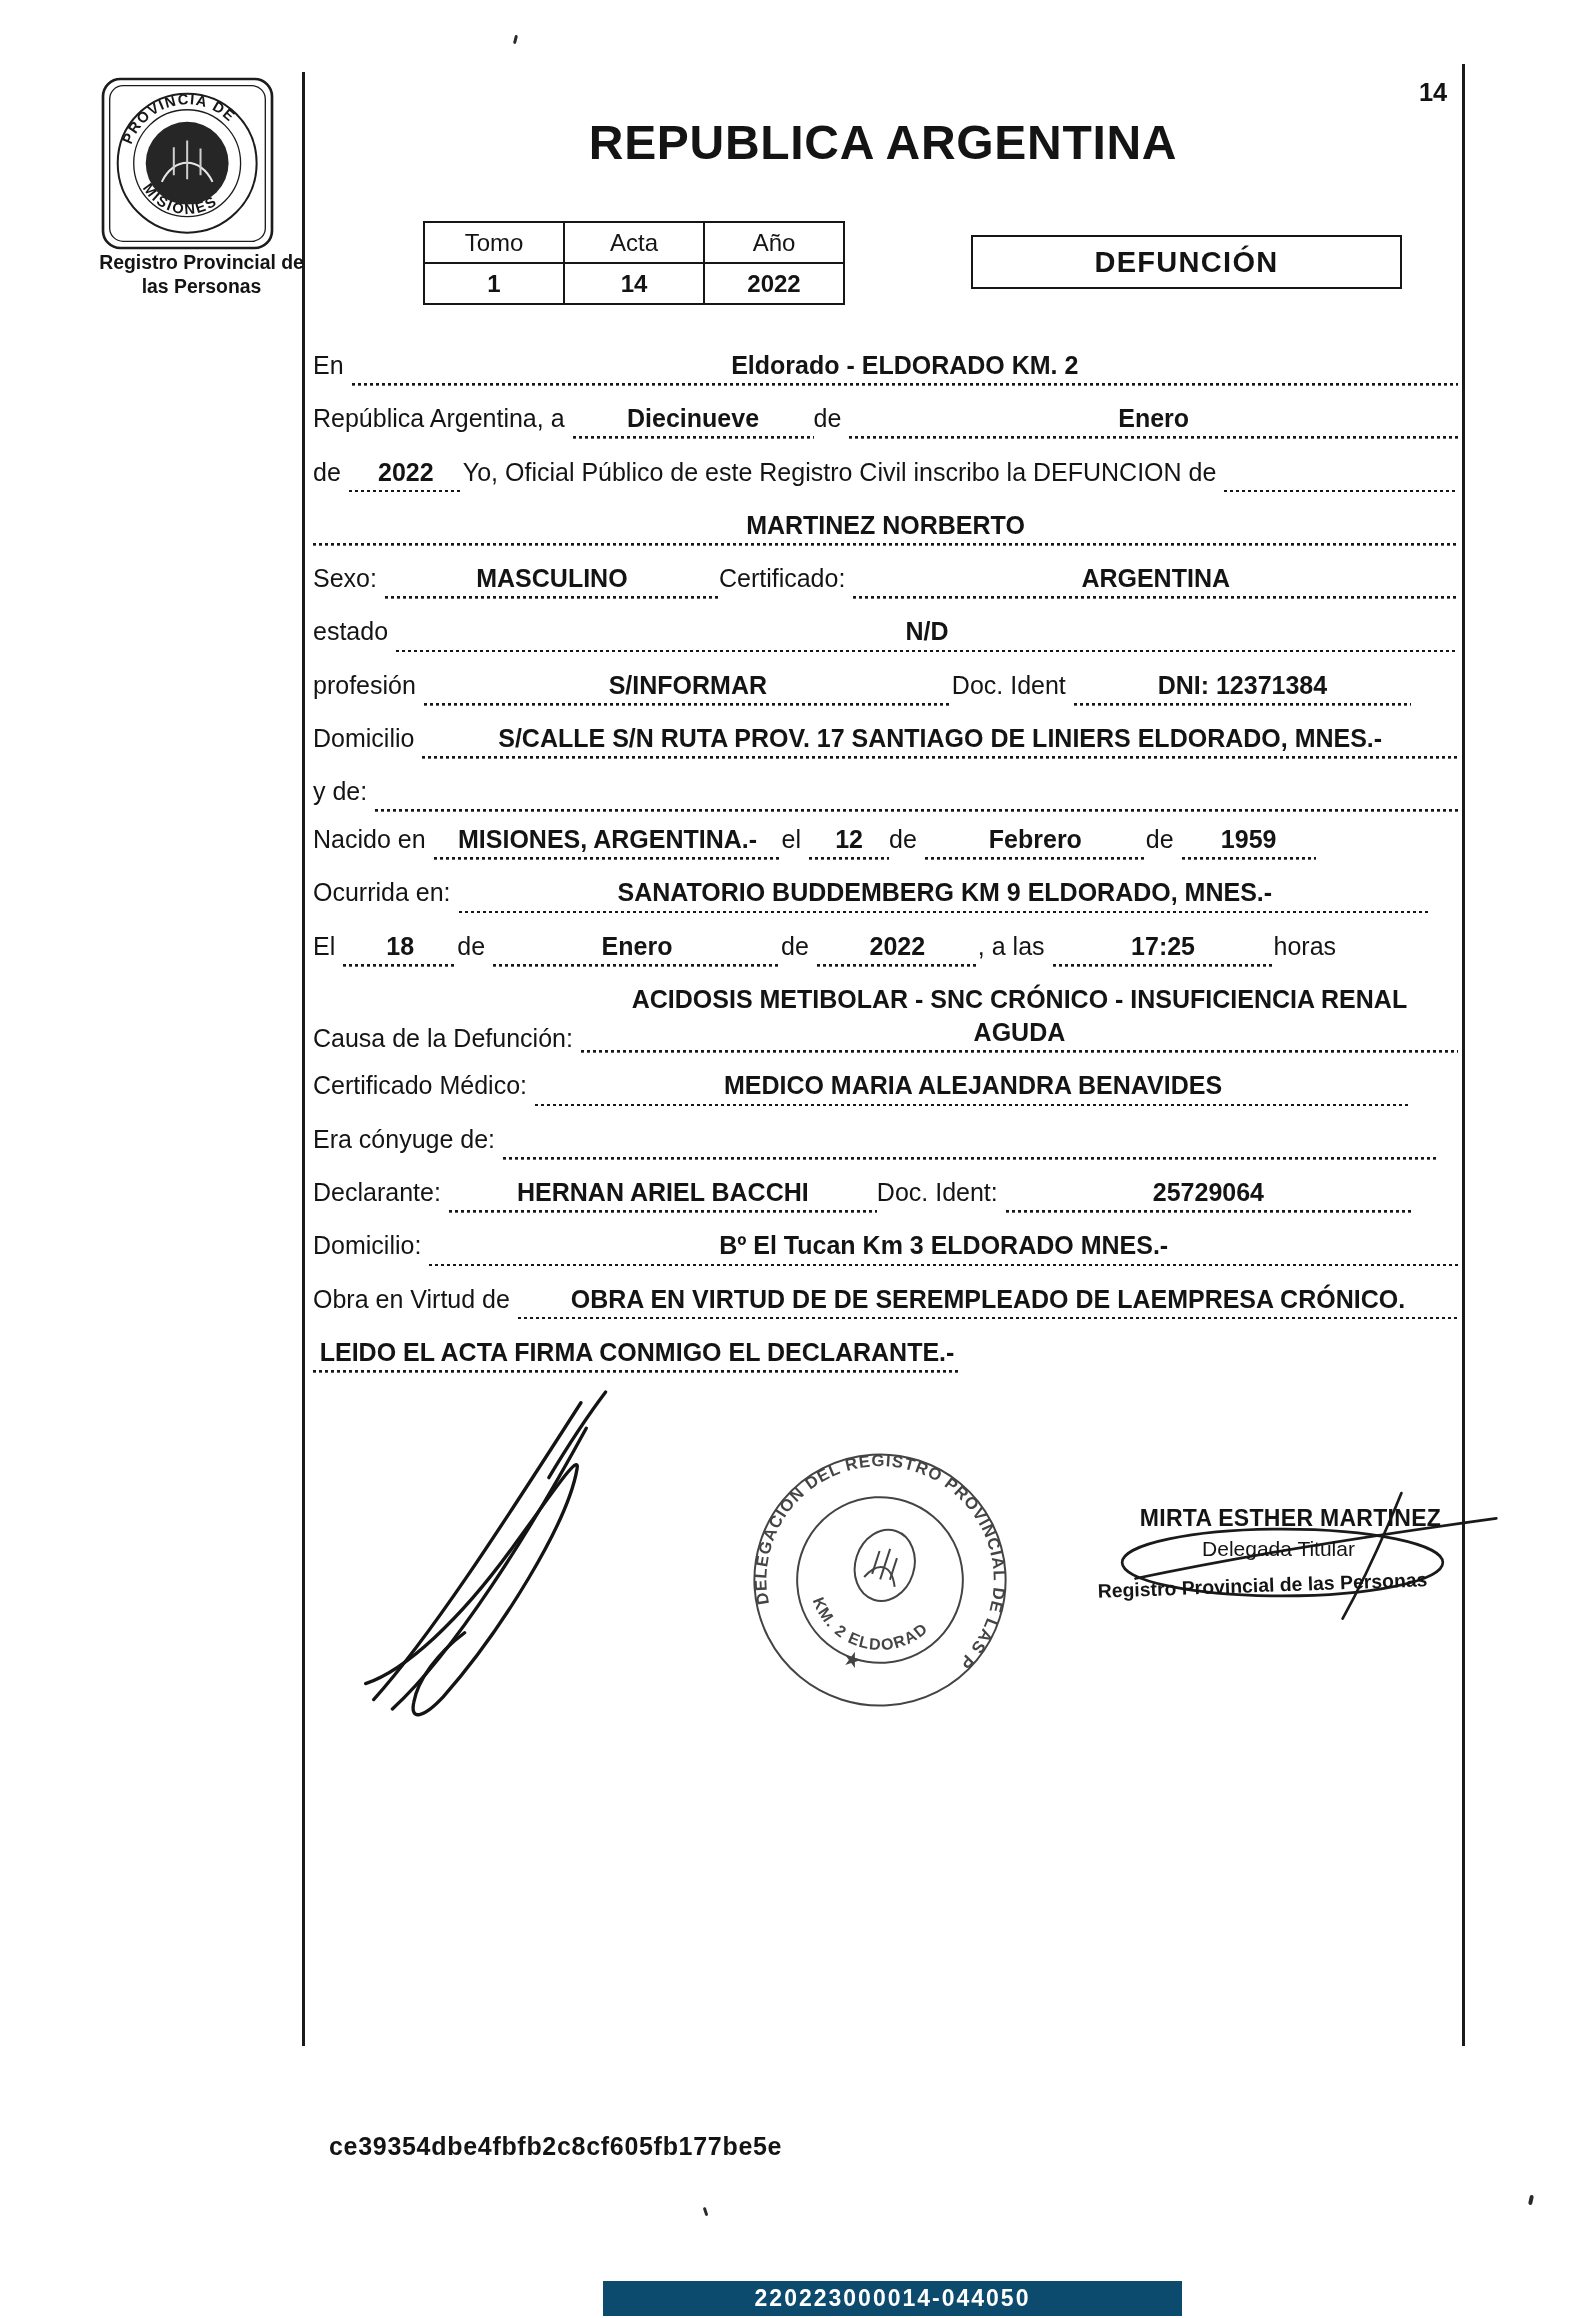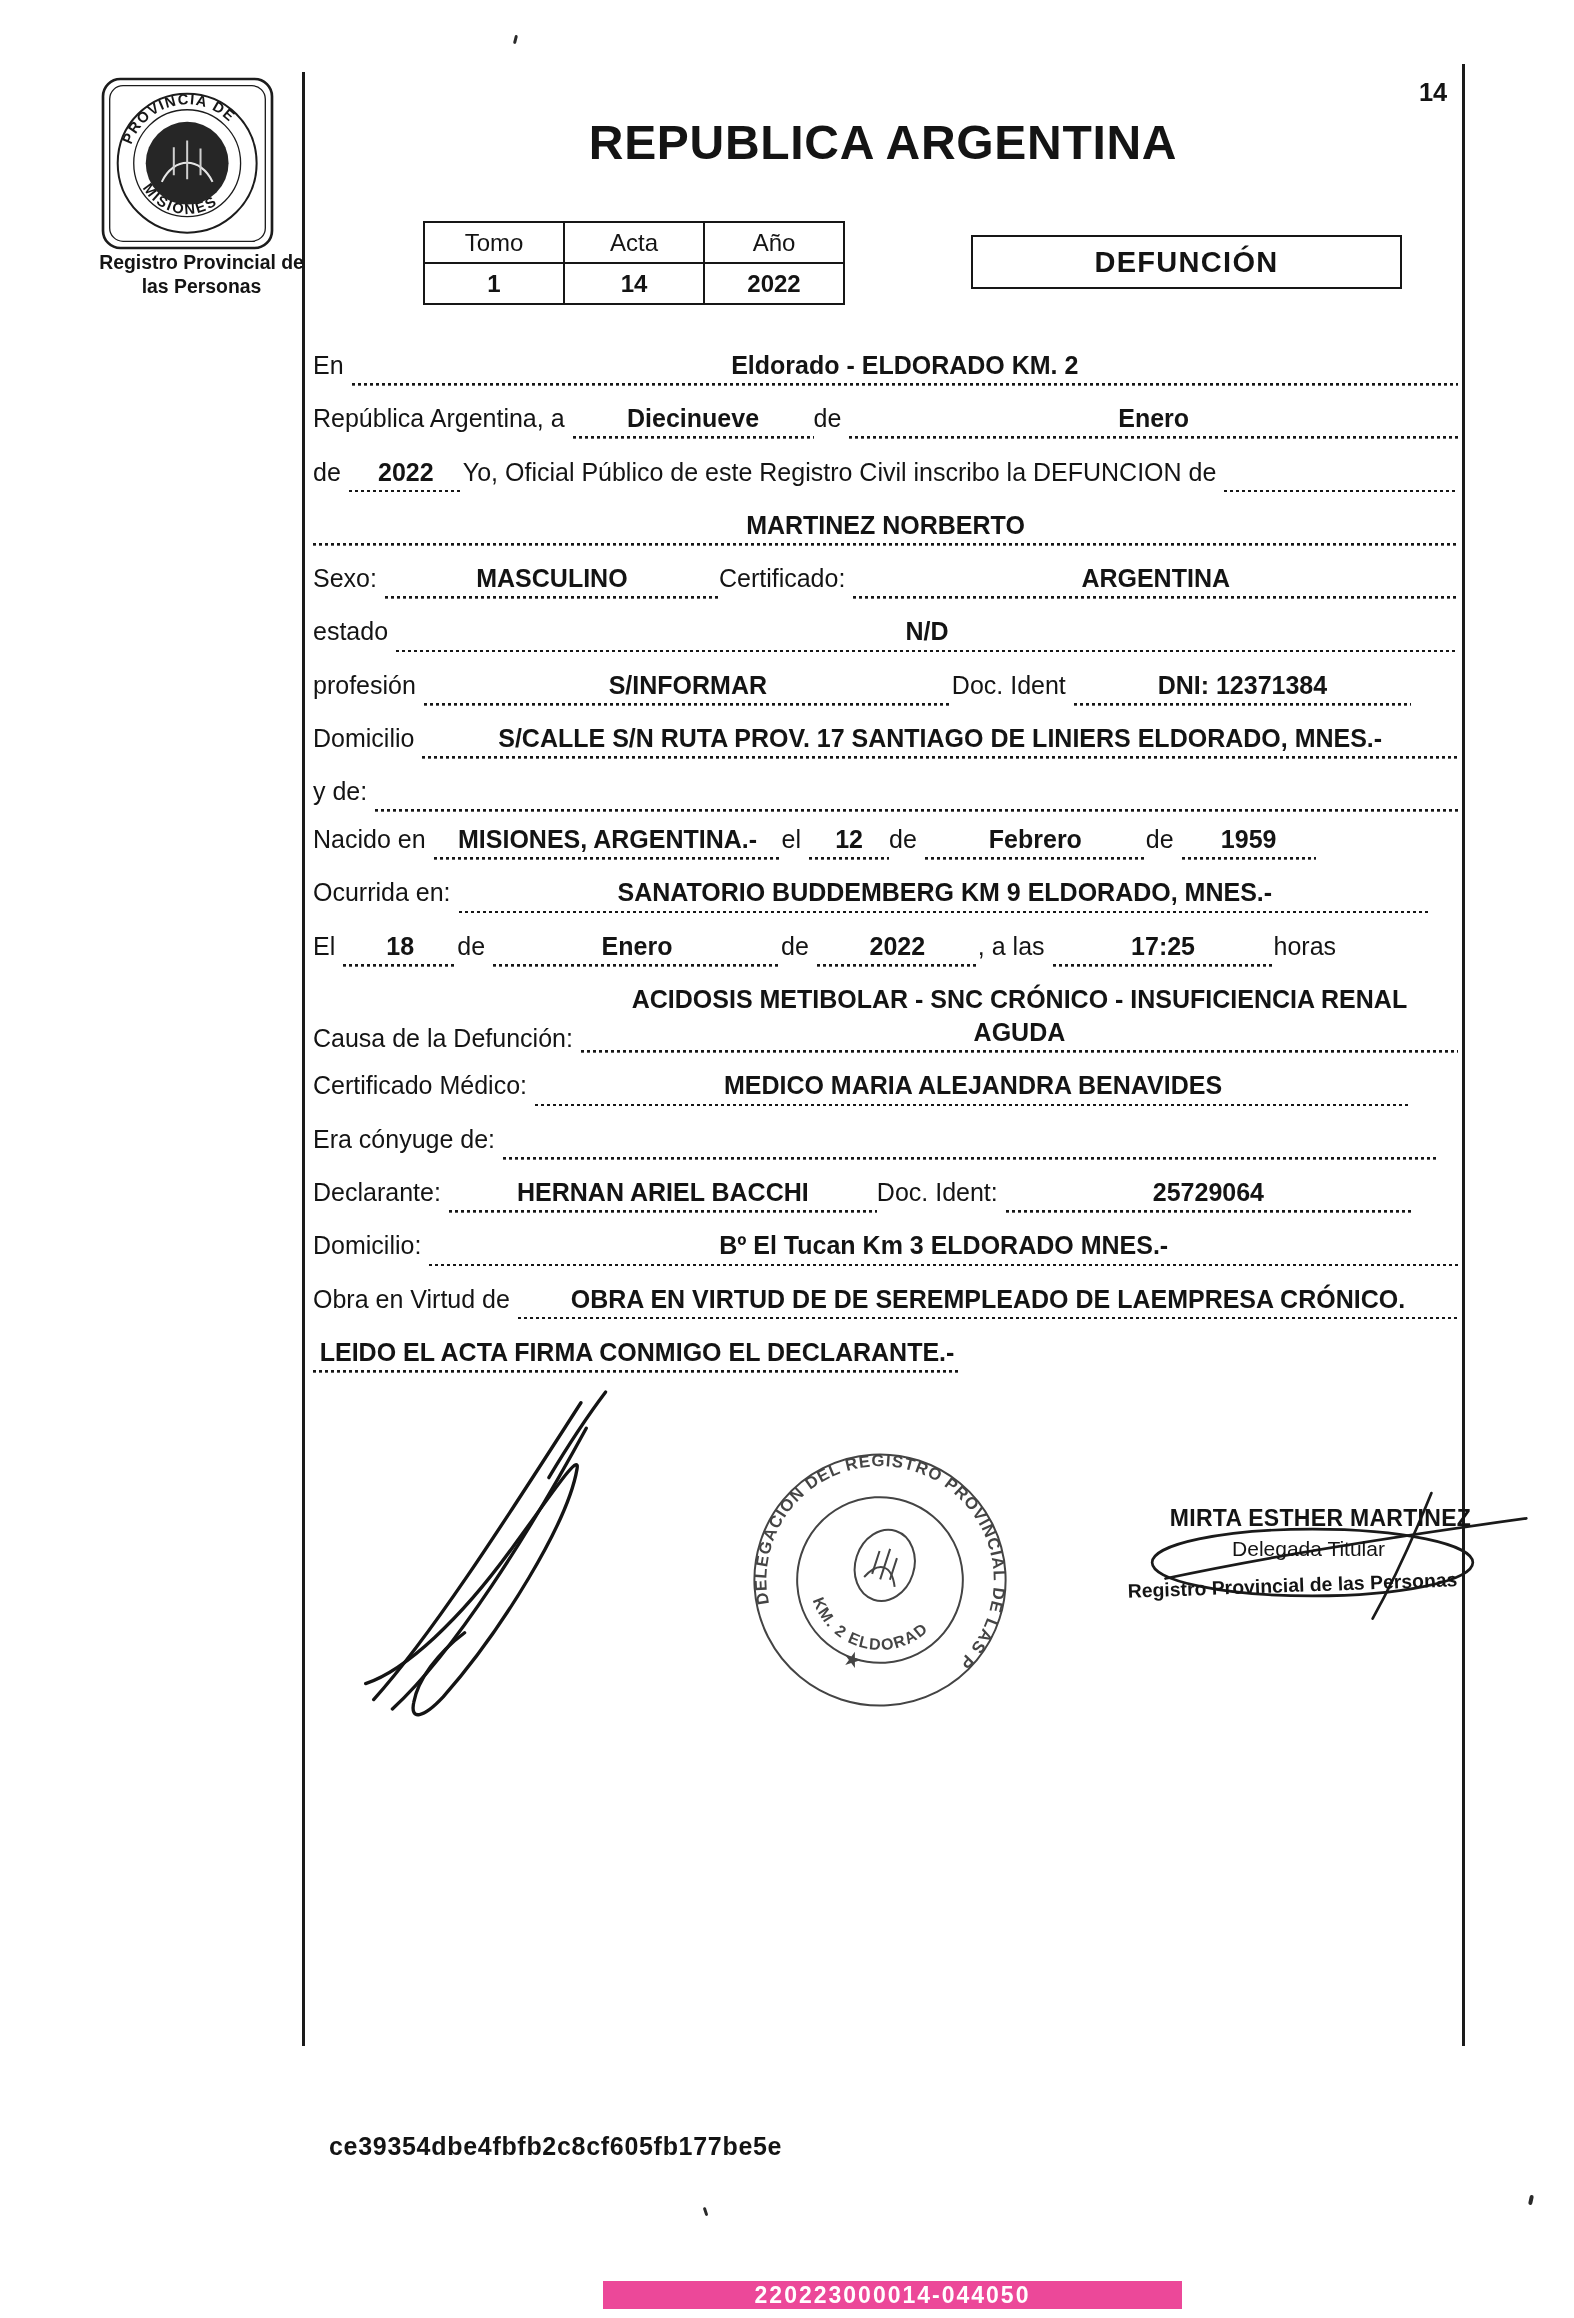--- a/index.html
+++ b/index.html
@@ -45,30 +45,30 @@
   .causa-val { flex:1 1 auto; text-align:center; font-weight:700; }
   .causa-l1 { padding:0 6.7px 2.7px; }
   .causa-l2 { }
   .obra-val { text-align:center; }
   .leido { font-weight:700; display:inline-block; }
 
   .signature-main { position:absolute; left:348px; top:1364px; width:288px; height:361px; }
   .stamp-svg { position:absolute; left:733px; top:1423px; width:294px; height:314px;
     transform:rotate(18deg); opacity:.88; }
 
-  .sig-block { position:absolute; left:1113px; top:1497px; width:415px; text-align:center; }
+  .sig-block { position:absolute; left:1083px; top:1497px; width:415px; text-align:center; }
   .sig-scribble { position:absolute; left:-8px; top:-16px; width:431px; height:147px; }
   .sig-name { position:relative; font-size:23px; font-weight:700; letter-spacing:0.3px; margin-top:8px; }
   .sig-title { position:relative; font-size:21px; margin-top:5.4px; transform:translateX(-12px); }
   .sig-org { position:relative; font-size:19.4px; font-weight:700; margin-top:12px;
     transform:rotate(-2deg) translateX(-28px); }
 
   .hash-code { position:absolute; left:329px; top:2132px; font-size:25px; font-weight:700; letter-spacing:0.7px; }
 
-  .footer-bar { position:absolute; left:603px; top:2281px; width:579px; height:28px; background:#ec4899;
+  .footer-bar { position:absolute; left:603px; top:2281px; width:579px; height:35px; background:#0c4a6e;
     color:#ffffff; display:flex; align-items:center; justify-content:center;
     font-size:23px; font-weight:700; letter-spacing:2px; }
 
   .artifact { position:absolute; background:#2a2a2a; border-radius:2px; }
   .artifact.a1 { left:514px;  top:35px;   width:3.3px; height:8.7px; transform:rotate(14deg); }
   .artifact.a2 { left:1529px; top:2195px; width:4px; height:10px; transform:rotate(12deg); }
   .artifact.a3 { left:704px; top:2207px; width:3.3px; height:8.7px; transform:rotate(-18deg); }
 </style>
 </head>
 <body>

